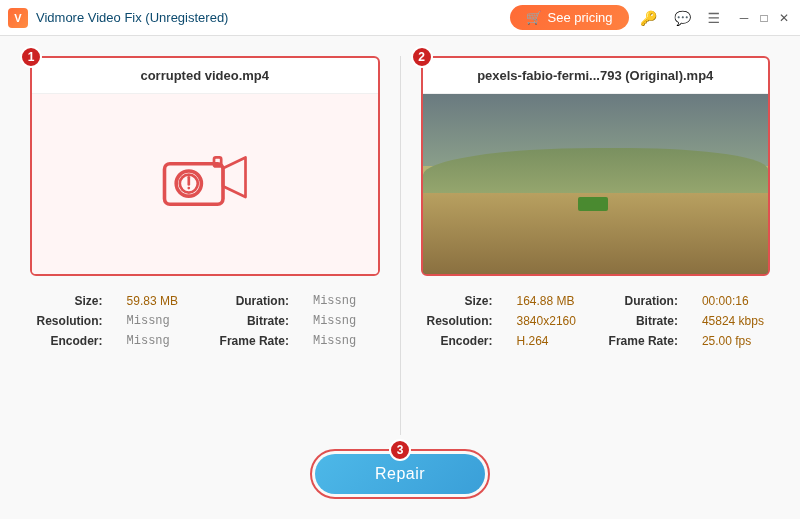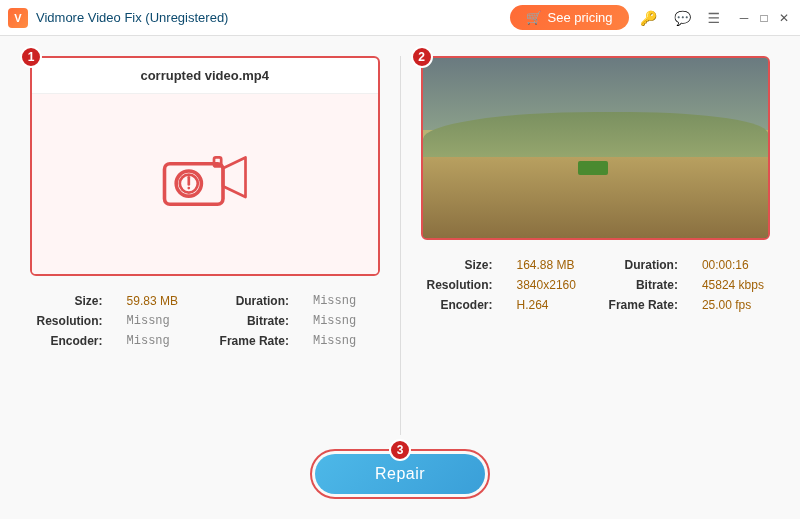--- a/index.html
+++ b/index.html
@@ -370,20 +370,21 @@
         <span class="info-value missing">Missng</span>
       </div>
     </div>
 
     <div class="divider"></div>
 
     <div class="right-panel">
       <div class="panel-wrapper">
         <div class="badge">2</div>
         <div class="video-box">
+          <div class="video-box-title">pexels-fabio-fermi...793 (Original).mp4</div>
           <div class="video-thumbnail">
 
             <div class="thumbnail-img">
               <div class="thumbnail-sky"></div>
               <div class="thumbnail-hills"></div>
               <div class="thumbnail-field"></div>
               <div class="thumbnail-tractor"></div>
             </div>
           </div>
         </div>

